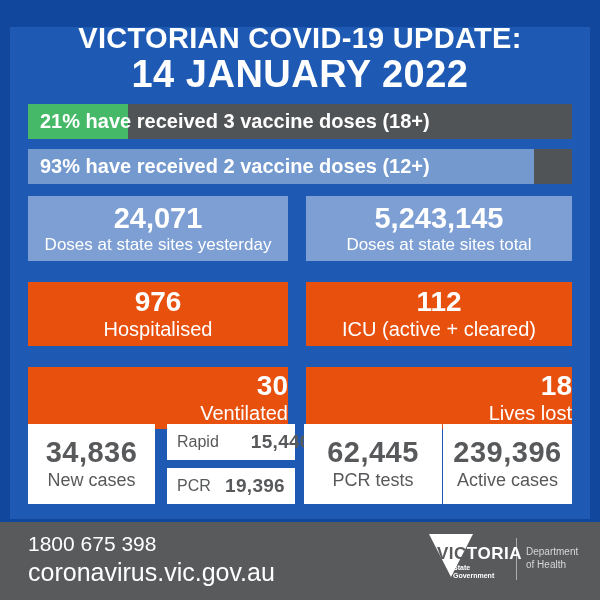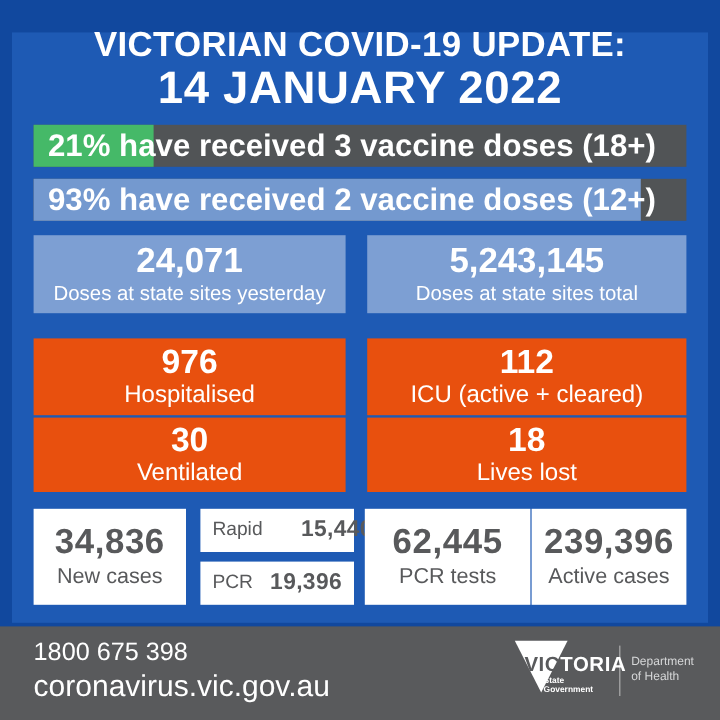--- a/index.html
+++ b/index.html
@@ -22,36 +22,36 @@
     left:0; right:0; top:53px; text-align:center;
     font-size:38px; font-weight:700; color:#fff; letter-spacing:.5px;
   }
   .vbar {
     left:28px; width:544px; height:35px;
     background:var(--c-track-gray,#515456);
   }
   .vbar .fill { position:absolute; left:0; top:0; bottom:0; }
   .vbar .bar-text {
     position:relative; z-index:1; line-height:35px; padding-left:12px;
-    font-size:26px; font-weight:700; color:#fff; white-space:nowrap;
+    font-size:20px; font-weight:700; color:#fff; white-space:nowrap;
   }
   .bar-1 { top:104px; }
   .bar-2 { top:149px; }
   .stat-box {
     display:flex; flex-direction:column; align-items:center; justify-content:center;
     text-align:center; color:#fff;
   }
   .dose-box { top:196px; height:65px; background:var(--c-box-blue,#7D9FD3); }
   .col-l { left:28px; width:260px; }
   .col-r { left:306px; width:266px; }
   .dose-box .value { font-size:29px; font-weight:700; line-height:32px; }
   .dose-box .label { font-size:17px; font-weight:400; line-height:22px; }
   .orange-box { background:var(--c-orange,#E8500E); }
   .row-1 { top:282px; height:64px; }
-  .row-2 { top:348px; height:62px; }
+  .row-2 { top:367px; height:62px;align-items:flex-end; }
   .orange-box .value { font-size:28px; font-weight:700; line-height:30px; }
   .orange-box .label { font-size:20px; font-weight:400; line-height:24px; }
   .white-box {
     top:424px; height:80px; background:#fff; color:var(--c-stat-gray,#58595B);
   }
   .white-box .value { font-size:29px; font-weight:700; line-height:32px; letter-spacing:.5px; }
   .white-box .label { font-size:18px; font-weight:400; line-height:24px; }
   .wb-1 { left:28px;  width:127px; }
   .wb-3 { left:304px; width:138px; }
   .wb-4 { left:443px; width:129px; }

